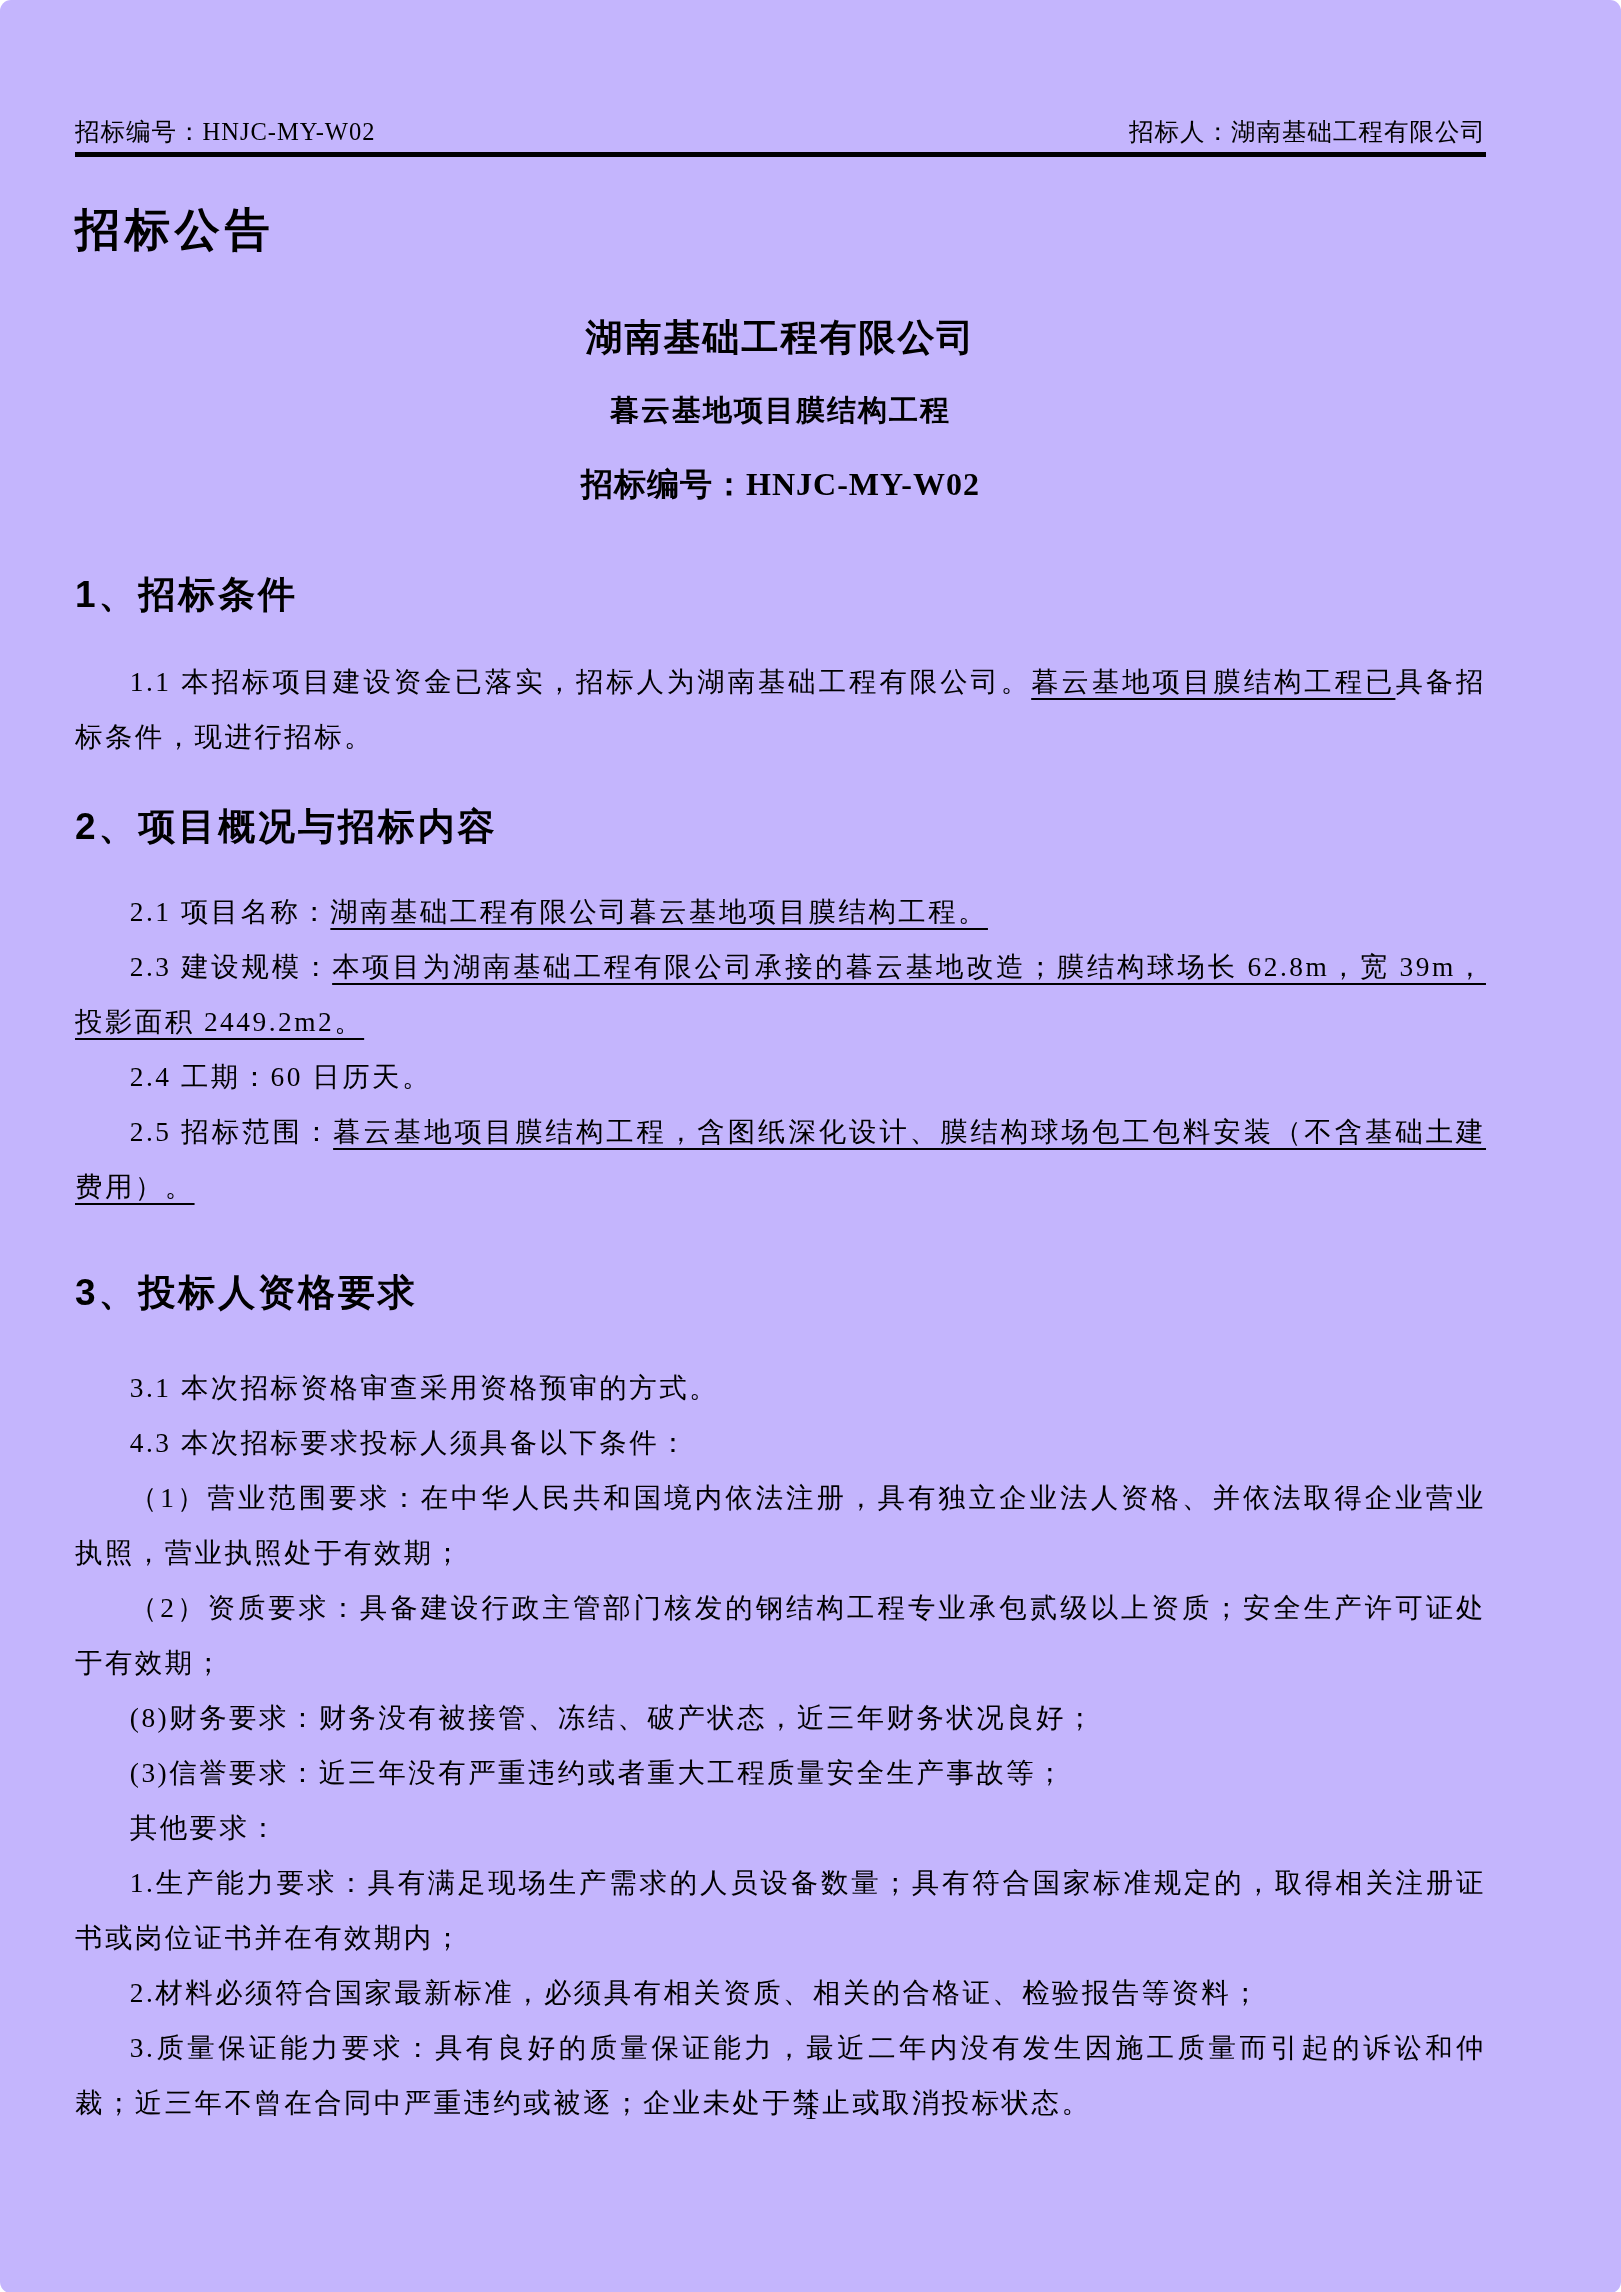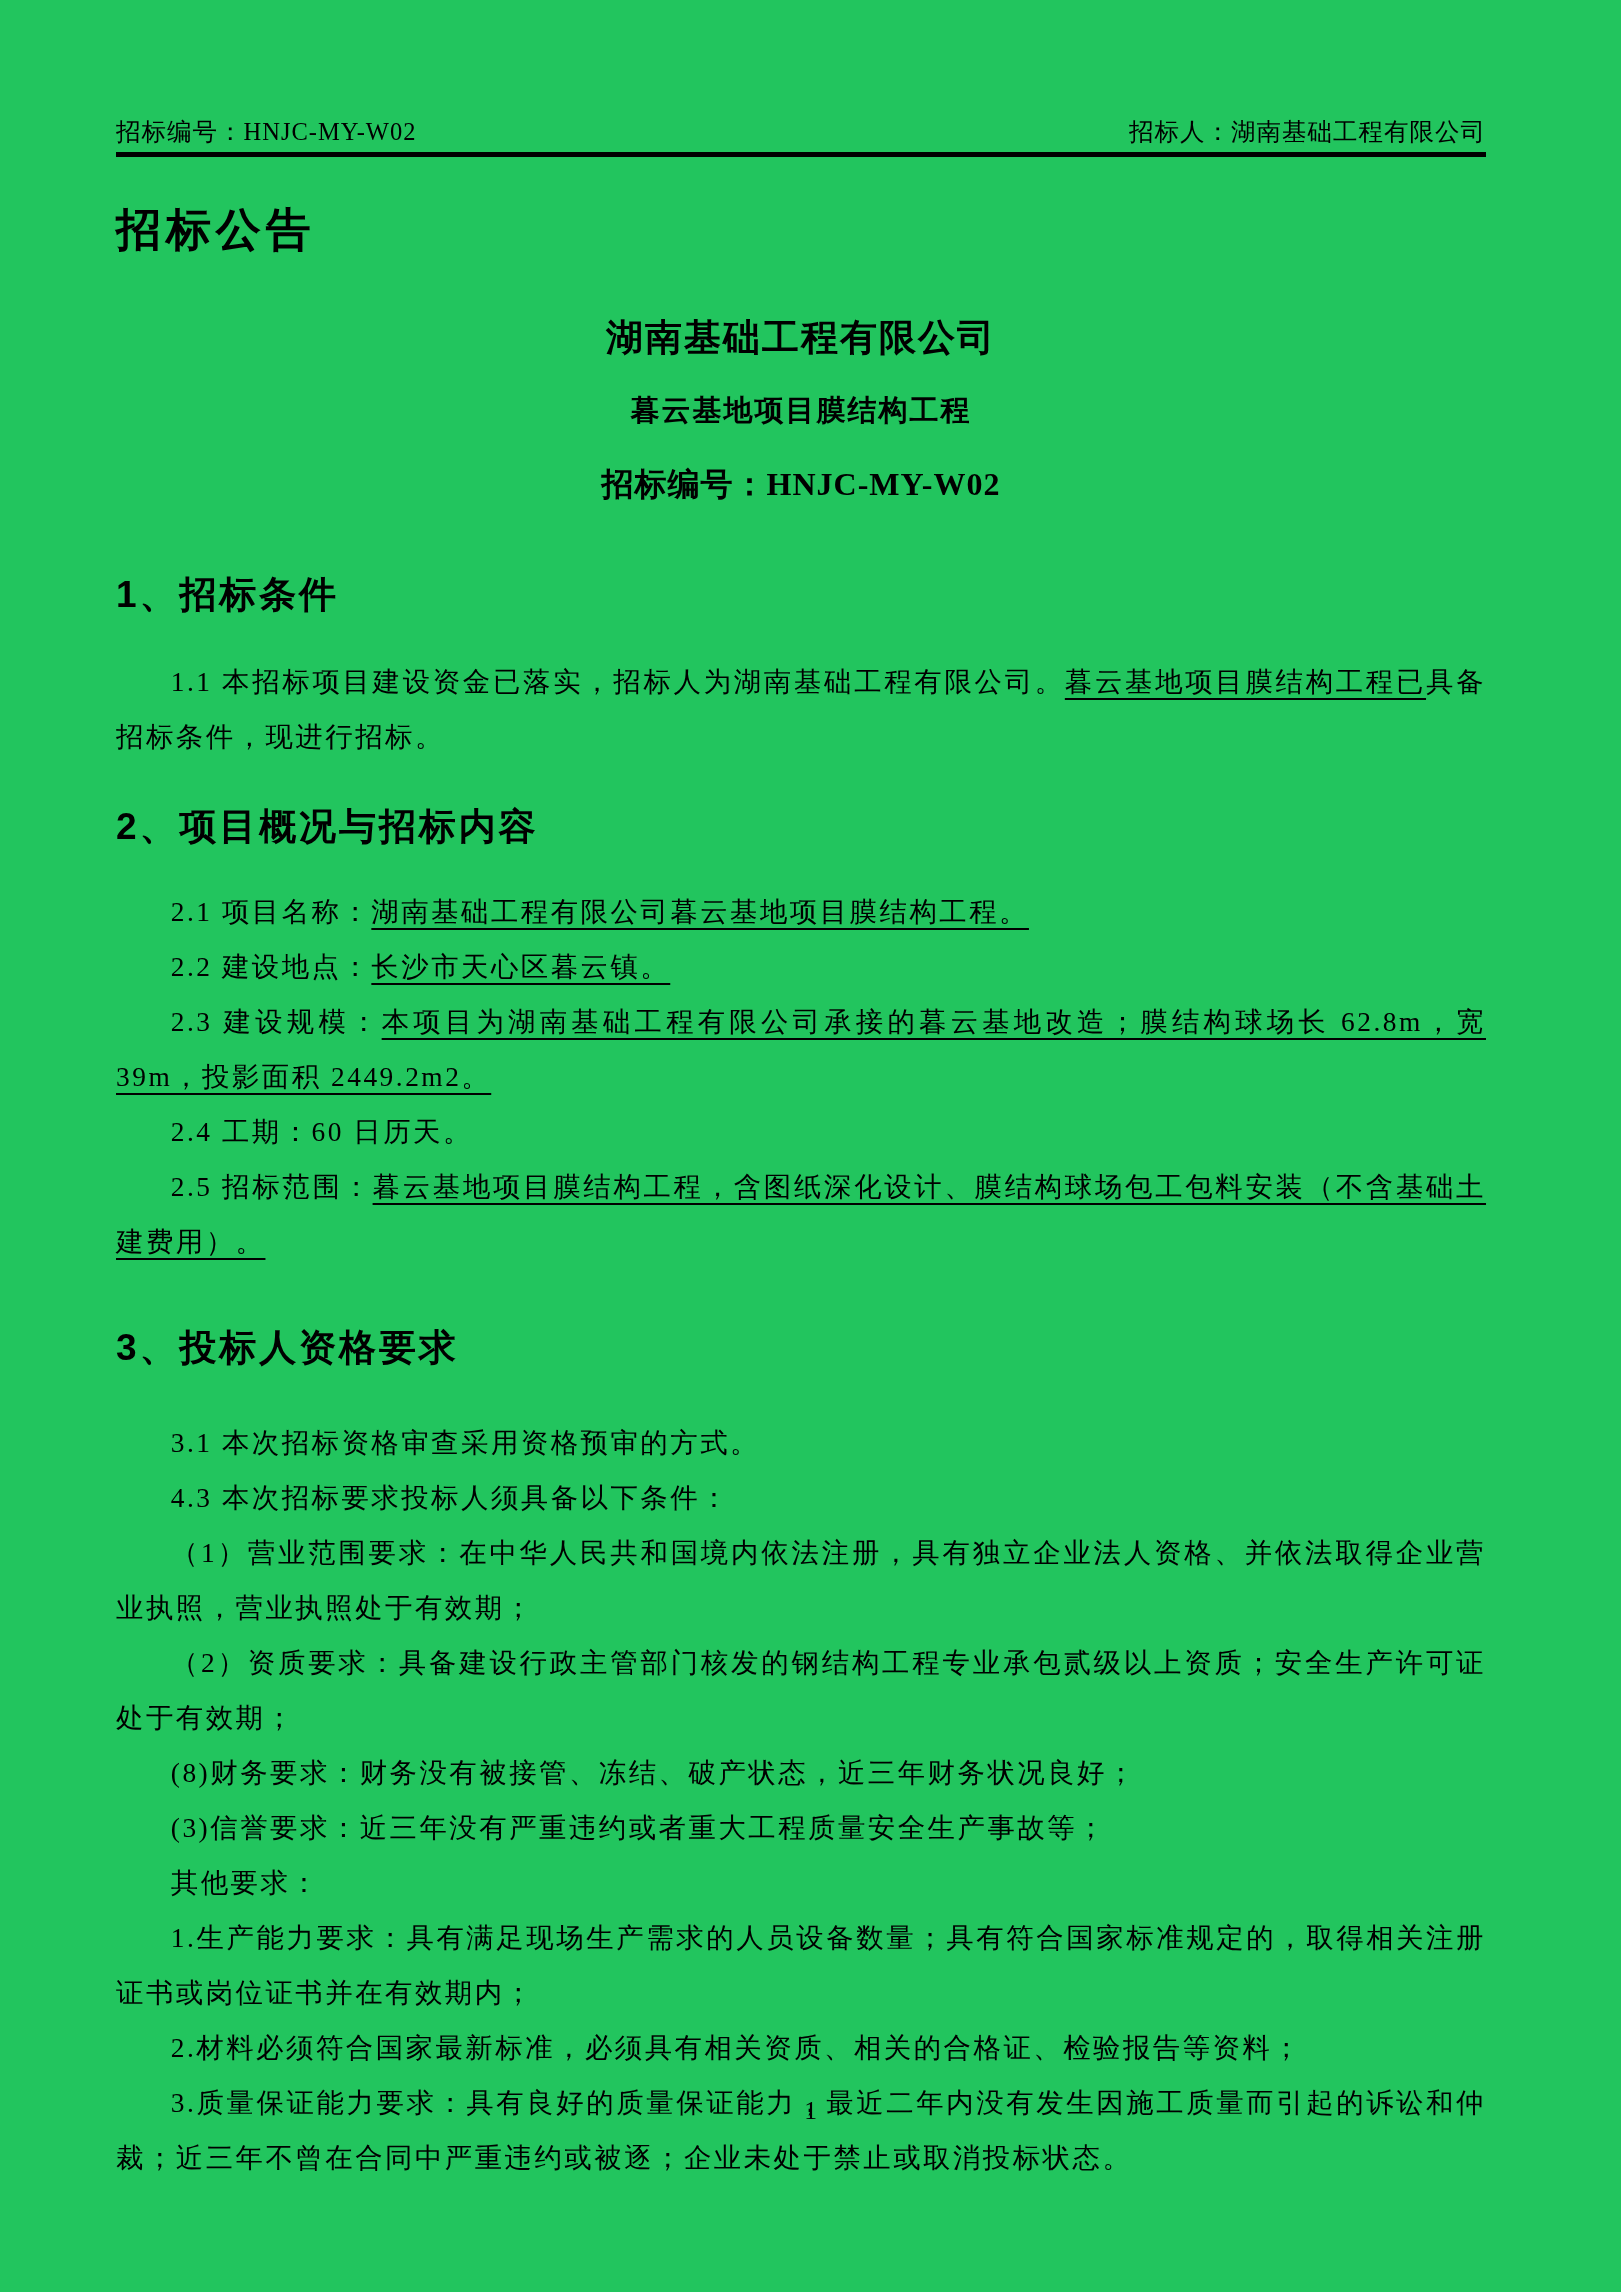--- a/index.html
+++ b/index.html
@@ -6,24 +6,25 @@
     margin: 0;
     padding: 0;
     background: #ffffff;
     color: #000000;
   }
   .page {
     position: relative;
     width: 1621px;
     height: 2293px;
     box-sizing: border-box;
-    padding: 116px 135px 0 116px;
-    background: #22c55e;
+    padding: 116px 135px 0 75px;
+    background: #c4b5fd;
     font-family: "Liberation Serif", "DejaVu Serif", serif;
     overflow: hidden;
+    border-radius: 11px;
   }
   .doc-header {
     display: flex;
     justify-content: space-between;
     align-items: flex-end;
     font-size: 24.5px;
     line-height: 31px;
     letter-spacing: 1px;
   }
   .header-rule {
@@ -100,21 +101,20 @@
     <h2 class="sec-heading">1、招标条件</h2>
     <div class="sec-body">
         <p class="body-par"><span>1.1 本招标项目建设资金已落实，招标人为湖南基础工程有限公司。</span><span class="u">暮云基地项目膜结构工程已</span><span>具备招标条件，现进行招标。</span></p>
       </div>
   </section>
 
   <section class="doc-section sec-2">
     <h2 class="sec-heading">2、项目概况与招标内容</h2>
     <div class="sec-body">
         <p class="body-par"><span>2.1 项目名称：</span><span class="u">湖南基础工程有限公司暮云基地项目膜结构工程。</span></p>
-        <p class="body-par"><span>2.2 建设地点：</span><span class="u">长沙市天心区暮云镇。</span></p>
         <p class="body-par"><span>2.3 建设规模：</span><span class="u">本项目为湖南基础工程有限公司承接的暮云基地改造；膜结构球场长 62.8m，宽 39m，投影面积 2449.2m2。</span></p>
         <p class="body-par"><span>2.4 工期：60 日历天。</span></p>
         <p class="body-par"><span>2.5 招标范围：</span><span class="u">暮云基地项目膜结构工程，含图纸深化设计、膜结构球场包工包料安装（不含基础土建费用）。</span></p>
       </div>
   </section>
 
   <section class="doc-section sec-3">
     <h2 class="sec-heading">3、投标人资格要求</h2>
     <div class="sec-body">
         <p class="body-par"><span>3.1 本次招标资格审查采用资格预审的方式。</span></p>

